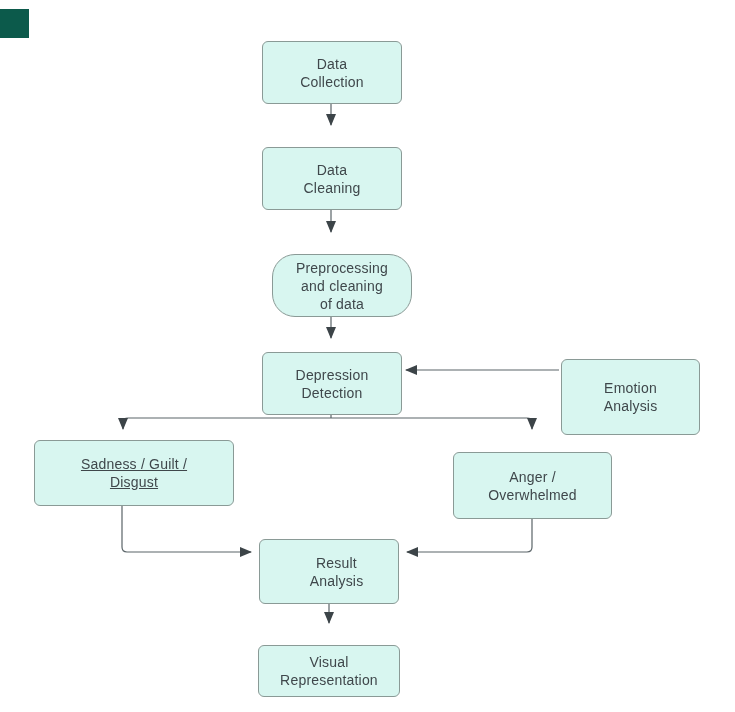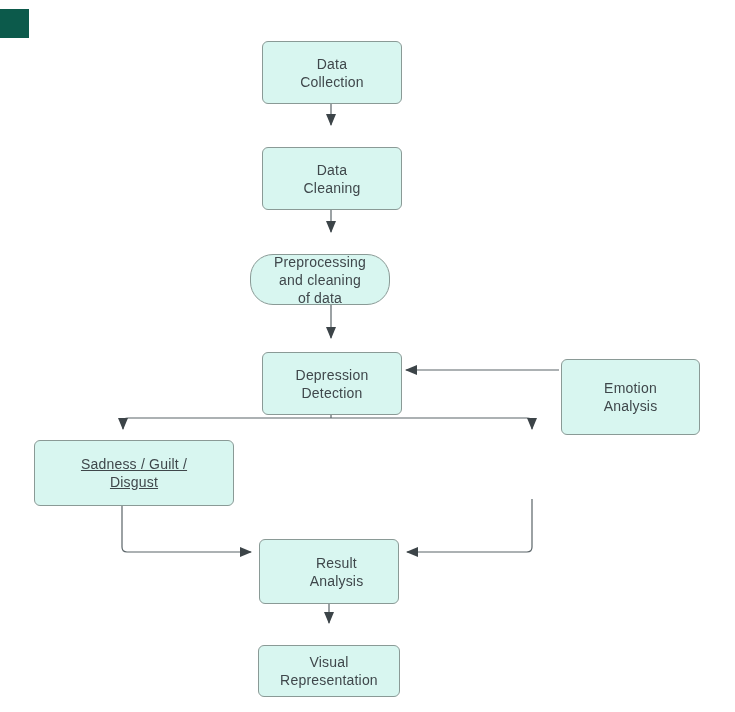--- a/index.html
+++ b/index.html
@@ -49,21 +49,21 @@
     white-space: pre-line;
     color: #3f474b;
     font-size: 14px;
     line-height: 18px;
     letter-spacing: 0.2px;
     margin-top: 20px;
   }
   
   #n-data-collection { left:262px; top:21px;  width:140px; height:63px; }
   #n-data-cleaning   { left:262px; top:127px; width:140px; height:63px; }
-  #n-preprocessing   { left:250px; top:234px; width:140px; height:51px;border-radius:23px; }
+  #n-preprocessing   { left:272px; top:234px; width:140px; height:63px;border-radius:23px; }
   #n-depression      { left:262px; top:332px; width:140px; height:63px; }
   #n-emotion         { left:561px; top:339px; width:139px; height:76px; }
   #n-sadness         { left:34px;  top:420px; width:200px; height:66px;text-decoration:underline; }
   #n-anger           { left:453px; top:432px; width:159px; height:67px; }
   #n-result          { left:259px; top:519px; width:140px; height:65px;padding-left:15px; }
   #n-visual          { left:258px; top:625px; width:142px; height:52px; }
 </style>
 </head>
 <body>
 
@@ -101,20 +101,22 @@
 
   <div class="node" id="n-depression">Depression
 Detection</div>
 
   <div class="node" id="n-emotion">Emotion
 Analysis</div>
 
   <div class="node" id="n-sadness">Sadness / Guilt /
 Disgust</div>
 
+  <div class="node" id="n-anger">Anger /
+Overwhelmed</div>
 
   <div class="node" id="n-result">Result
 Analysis</div>
 
   <div class="node" id="n-visual">Visual
 Representation</div>
 
 </div>
 
 </body></html>

